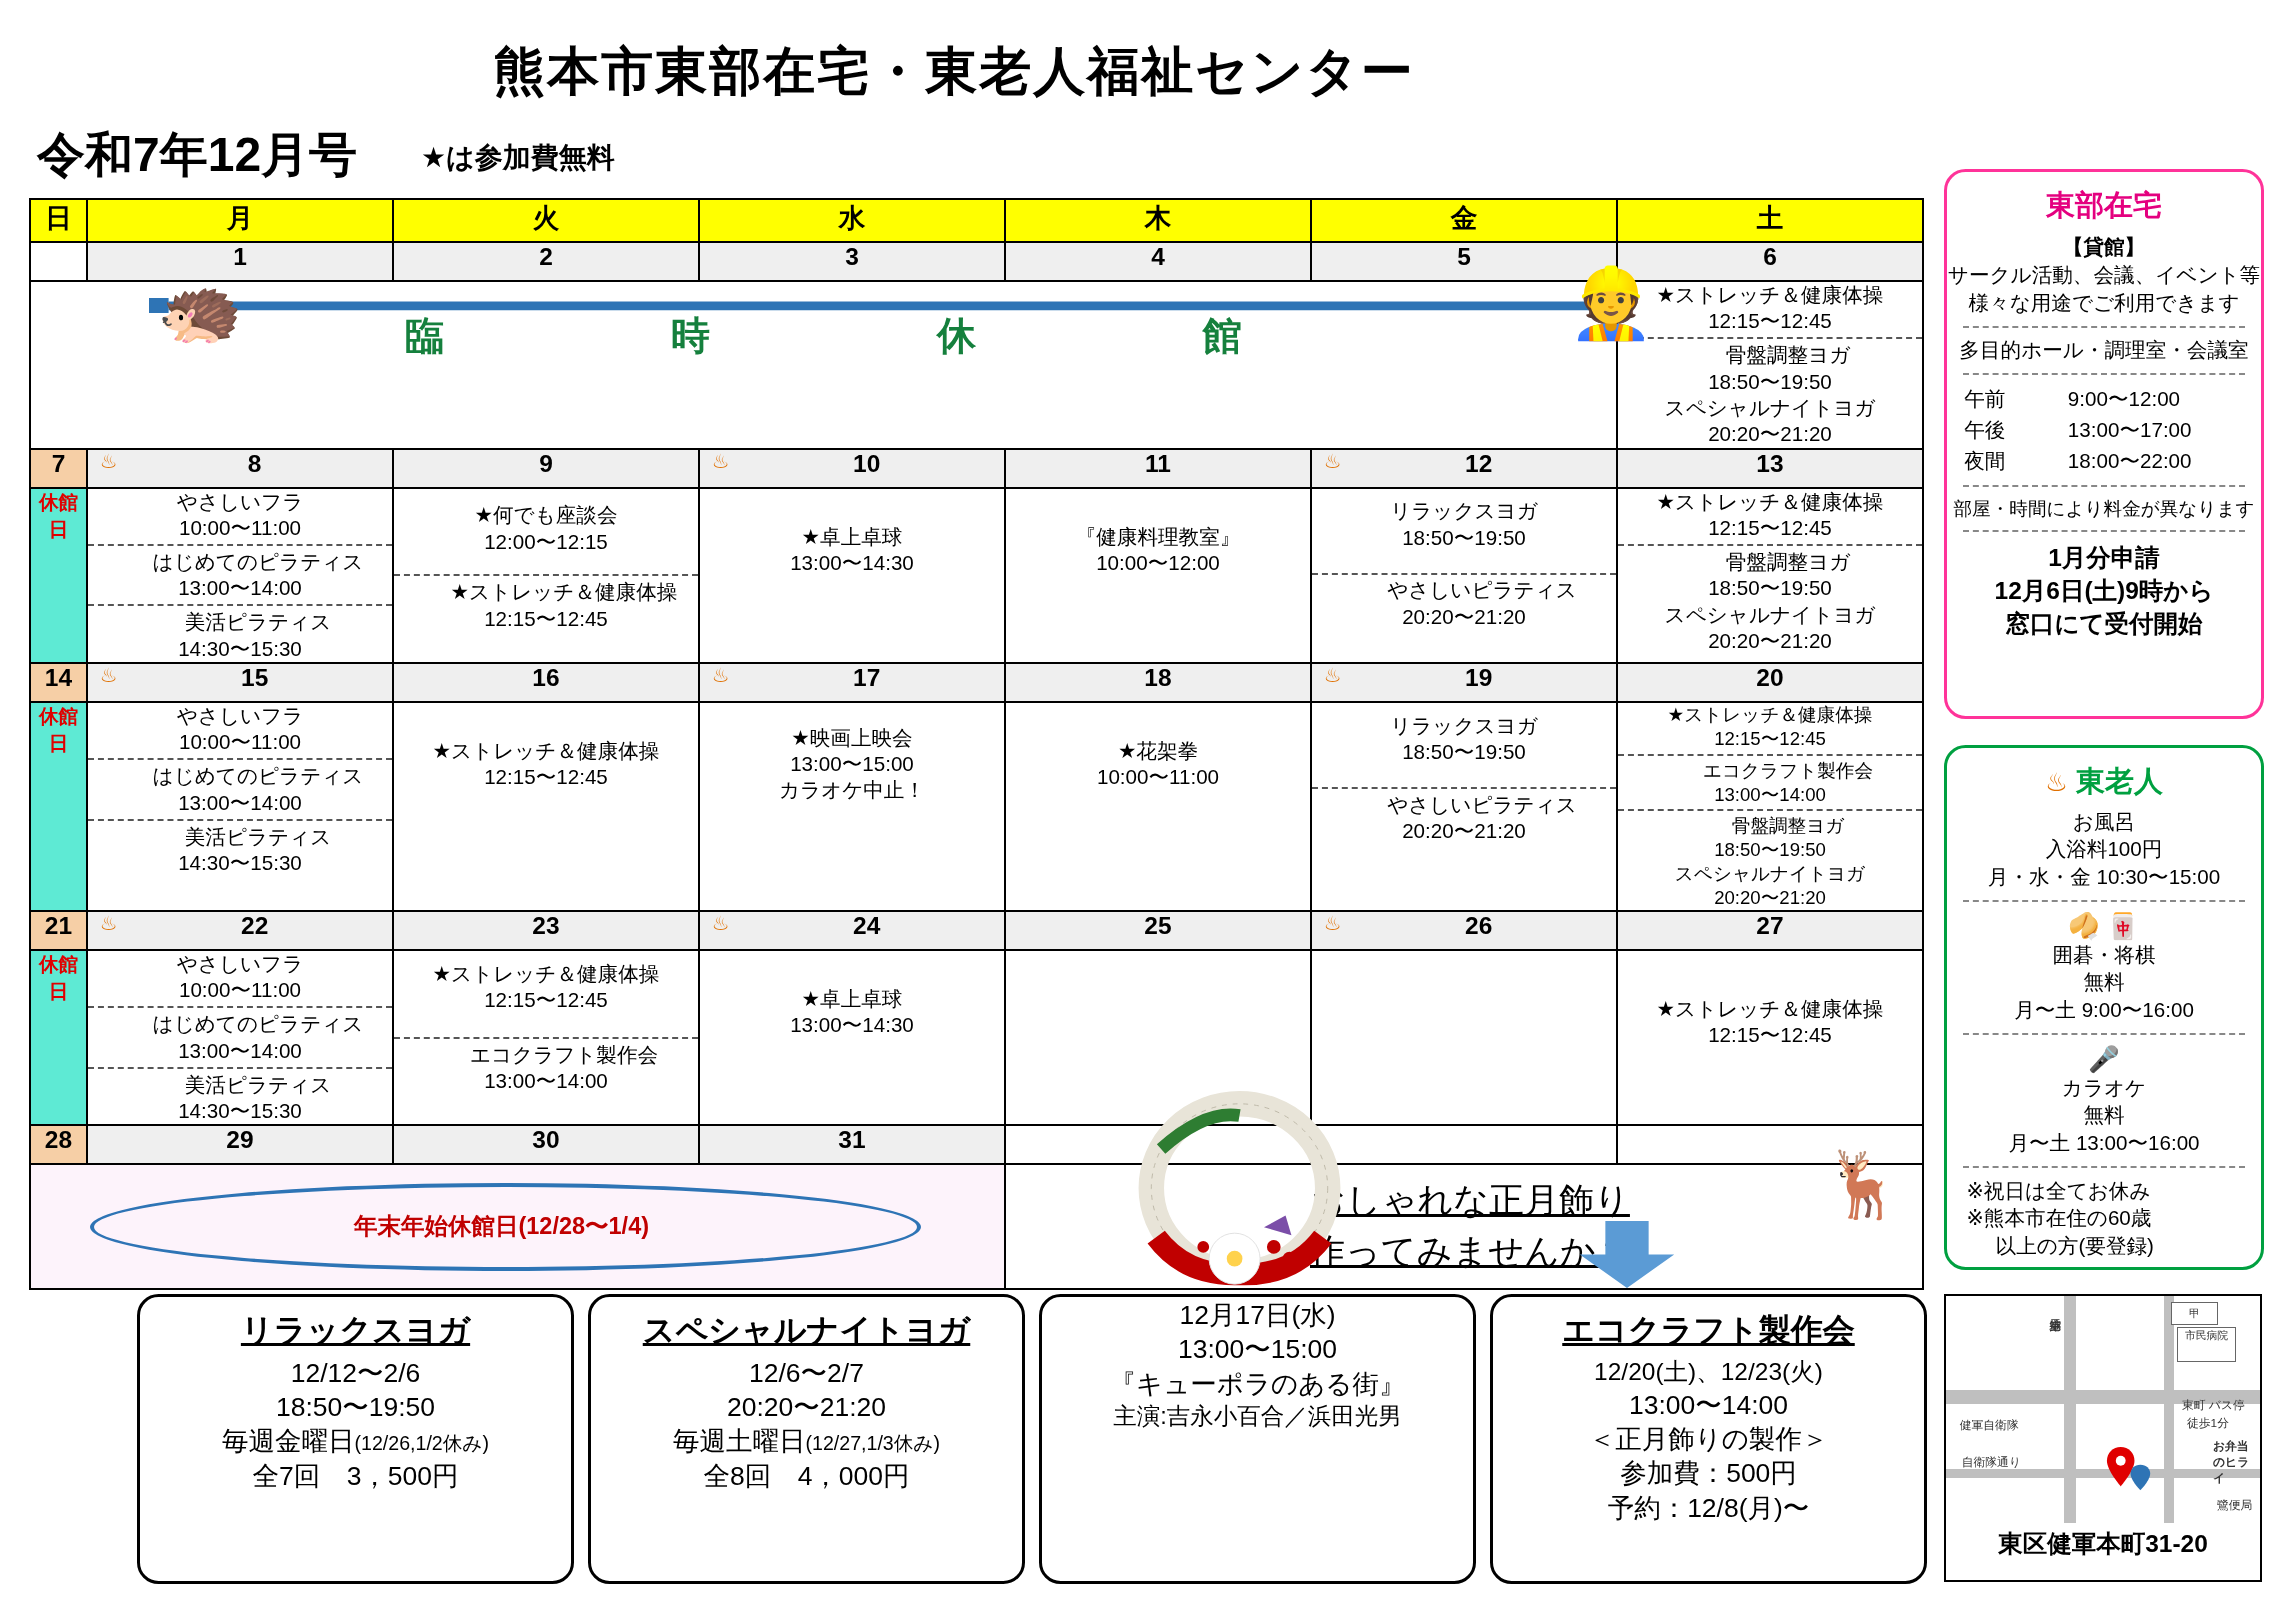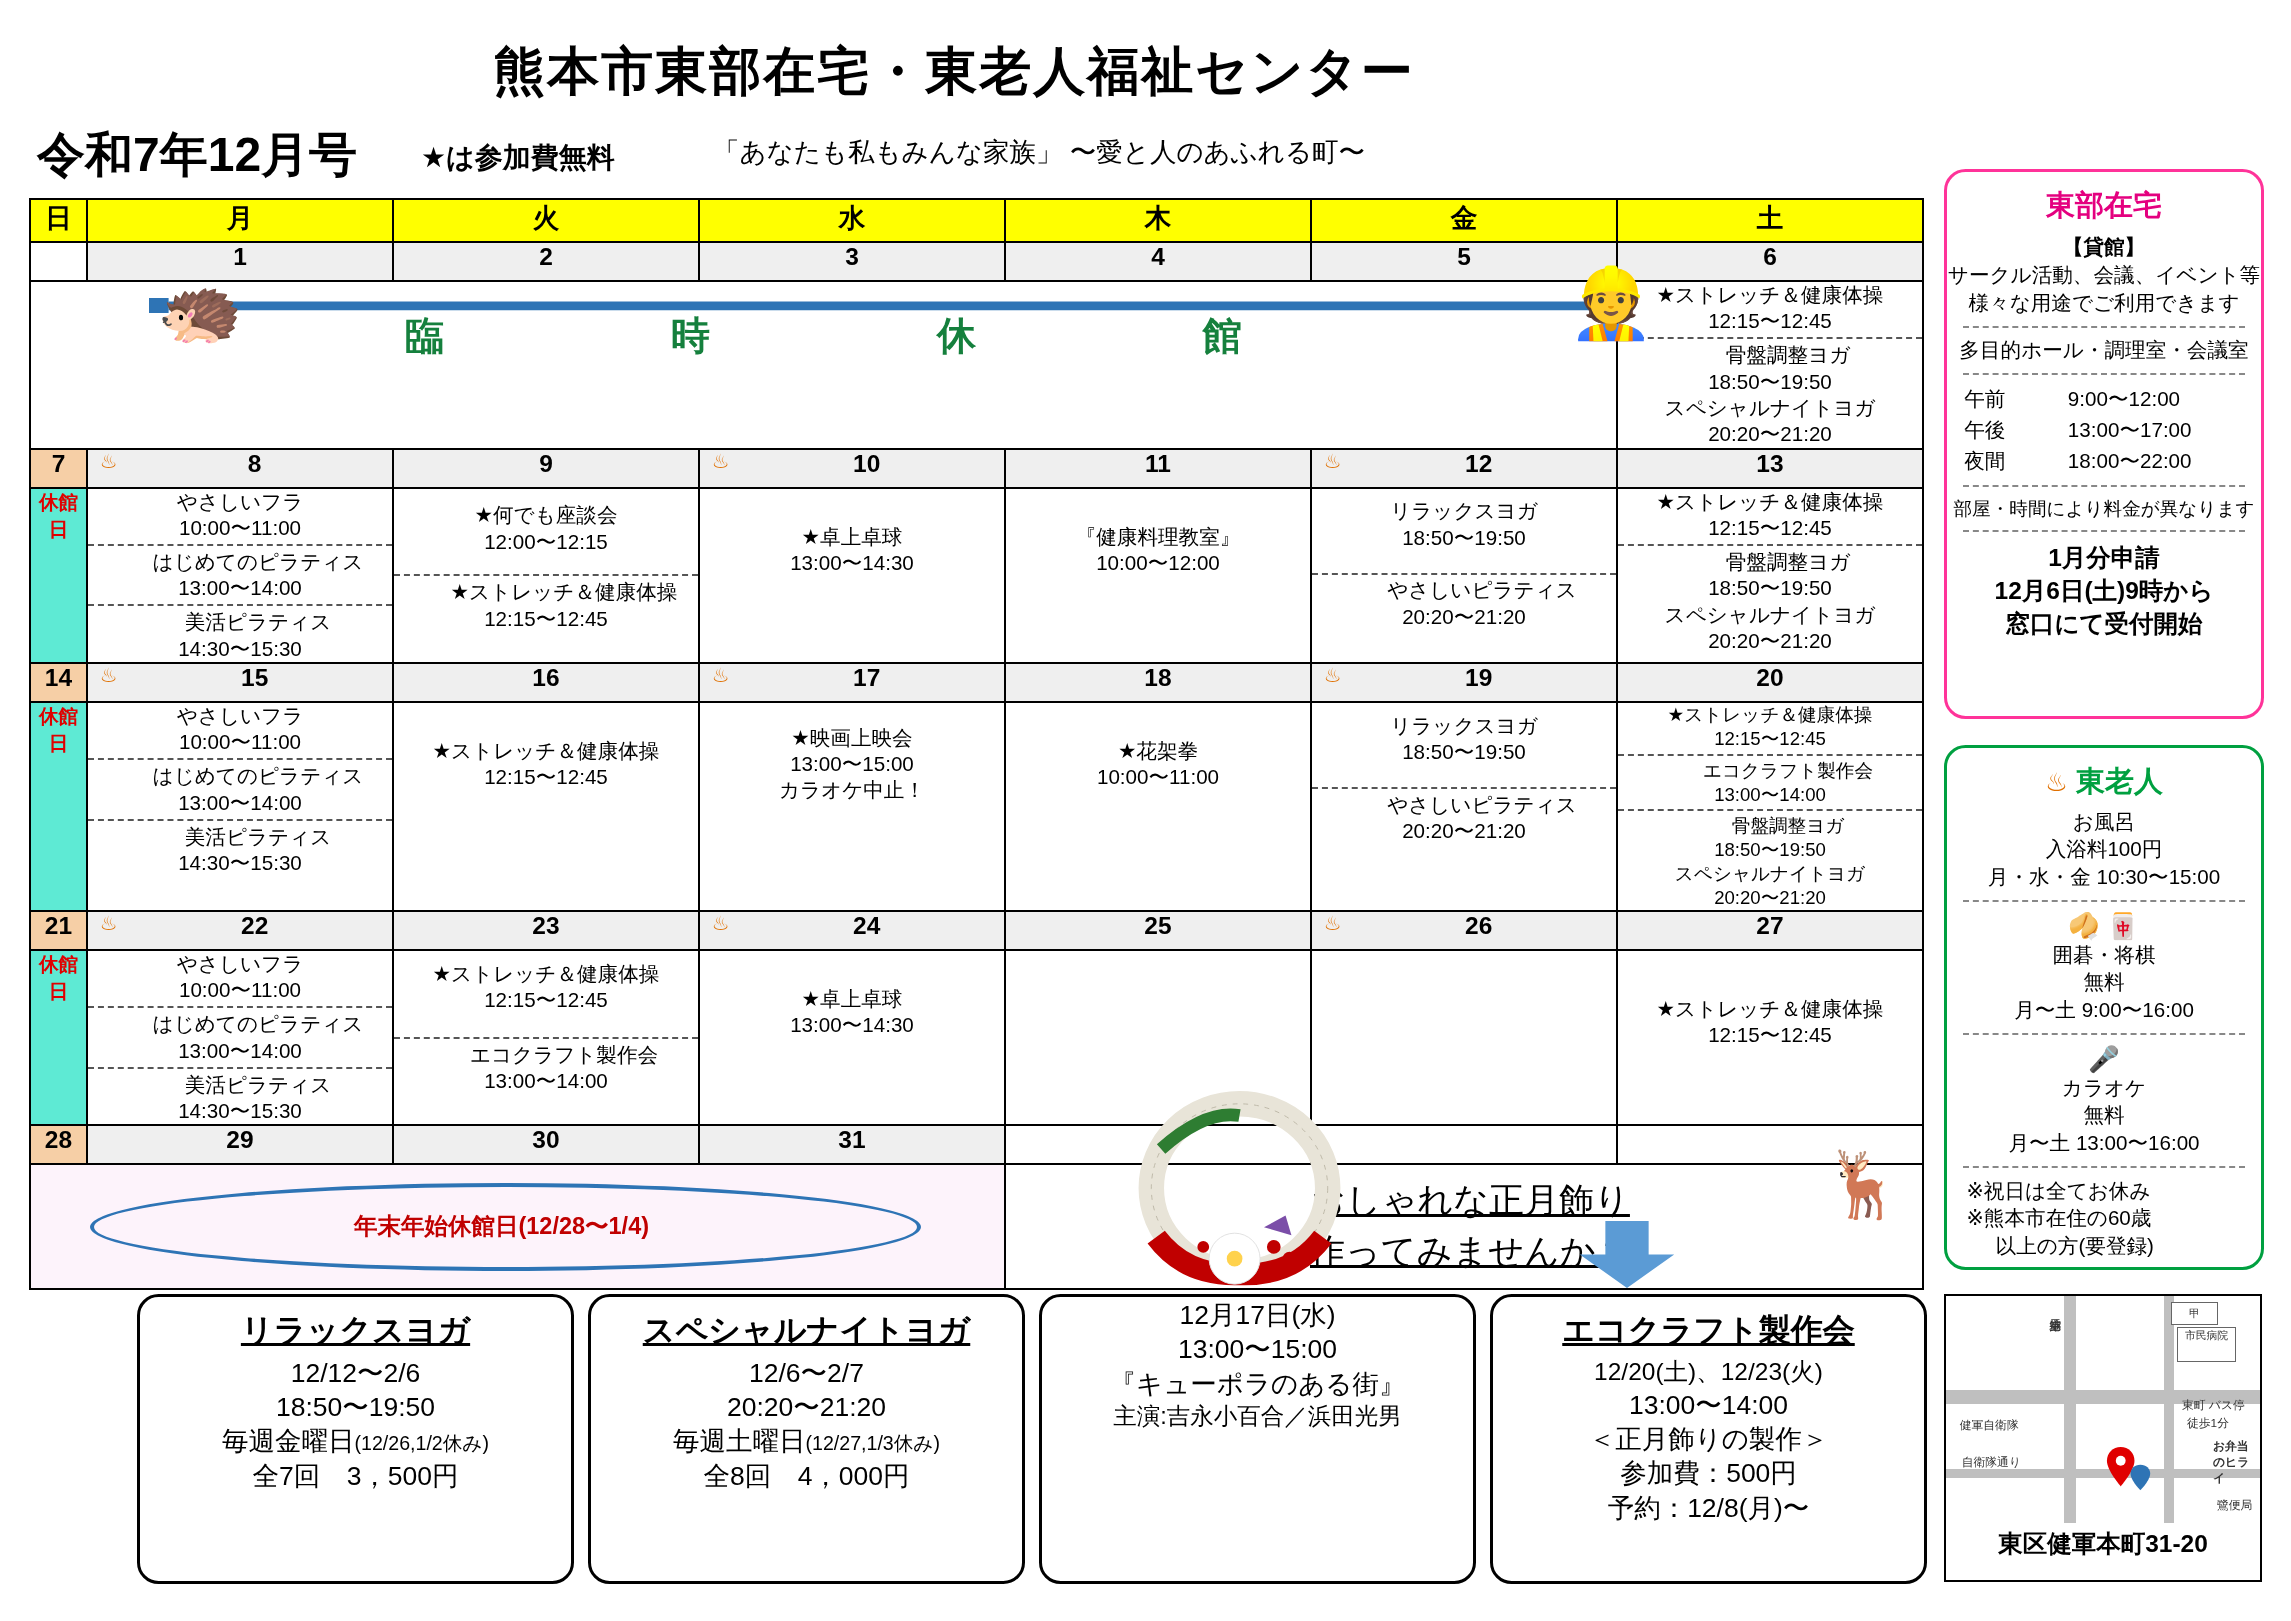--- a/index.html
+++ b/index.html
@@ -140,21 +140,20 @@
   .wreath{position:absolute;left:1117px;top:1090px;font-size:0;}
   .deer{position:absolute;left:1823px;top:1147px;font-size:65px;}
   .downarrow{position:absolute;left:1568px;top:1221px;}
 </style>
 </head>
 <body>
 
 <div class="page">
 
   <div class="main-title">熊本市東部在宅・東老人福祉センター</div>
-  <div class="sub-title">「あなたも私もみんな家族」 〜愛と人のあふれる町〜</div>
   <div class="issue">令和7年12月号</div>
   <div class="free-note">★は参加費無料</div>
 
 
   <table class="cal">
     <colgroup>
       <col style="width:57px">
         <col style="width:306px">
         <col style="width:306px">
         <col style="width:306px">

